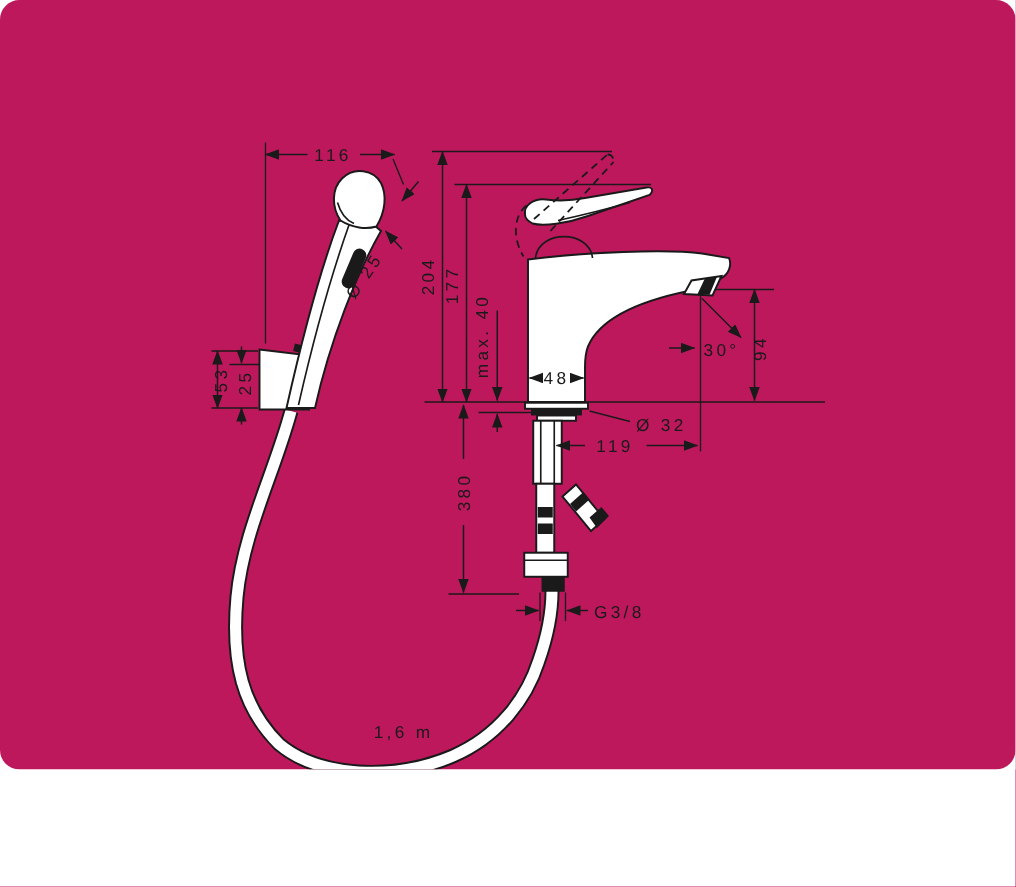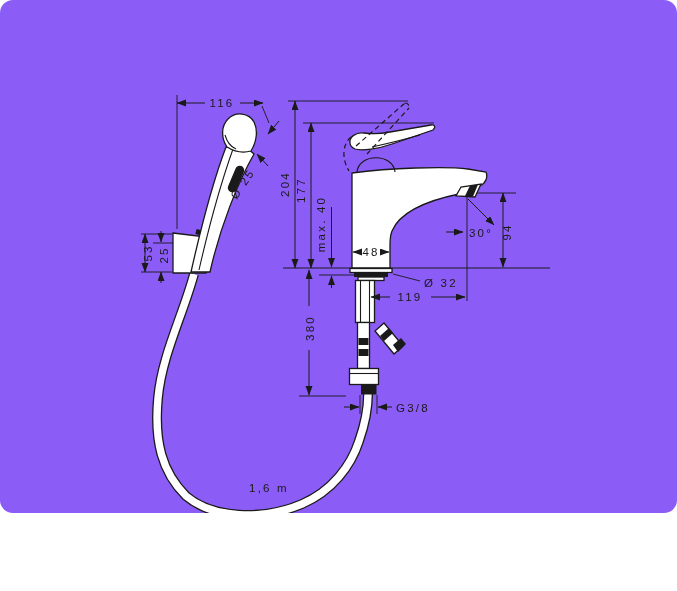--- a/index.html
+++ b/index.html
@@ -1,16 +1,16 @@
 <!DOCTYPE html>
 <html><head>
 <meta charset="utf-8">
 <style>
   html,body{margin:0;padding:0;background:#ffffff;}
-  .stage{width:677px;height:513px;position:relative;background:#8b5cf6;overflow:hidden;border-radius:13px;}
+  .stage{width:677px;height:513px;position:relative;background:#be185d;overflow:hidden;border-radius:13px;}
   svg{display:block;}
   text{font-family:"Liberation Sans","DejaVu Sans",sans-serif;font-size:11.5px;fill:#1a1a1a;letter-spacing:2.2px;}
   .thin{stroke:#1a1a1a;stroke-width:0.9;fill:none;}
   .dim{stroke:#1a1a1a;stroke-width:1;fill:none;}
   .body{stroke:#1a1a1a;stroke-width:1.3;fill:#ffffff;}
   .bodyline{stroke:#1a1a1a;stroke-width:1.1;fill:none;}
   .dark{fill:#1a1a1a;stroke:none;}
   .dashed{stroke:#1a1a1a;stroke-width:1.2;fill:none;stroke-dasharray:5,3.5;}
   .hoseOuter{stroke:#1a1a1a;stroke-width:10;fill:none;}
   .hoseInner{stroke:#ffffff;stroke-width:7.4;fill:none;}

